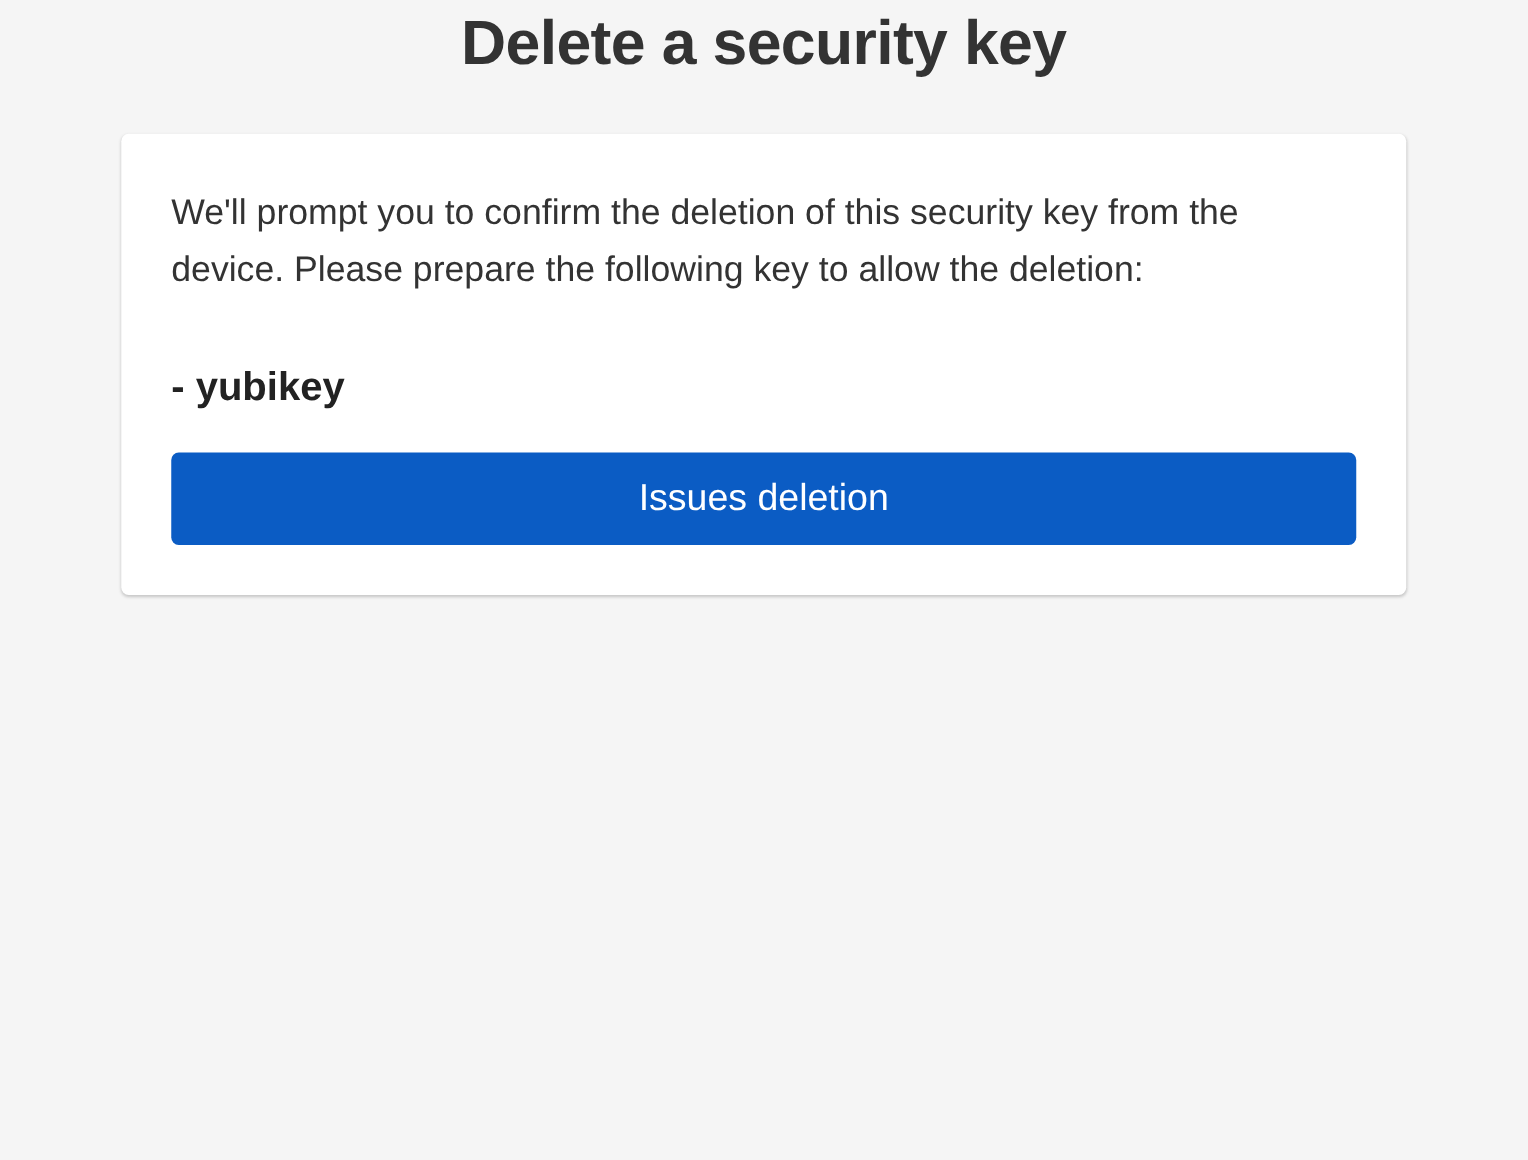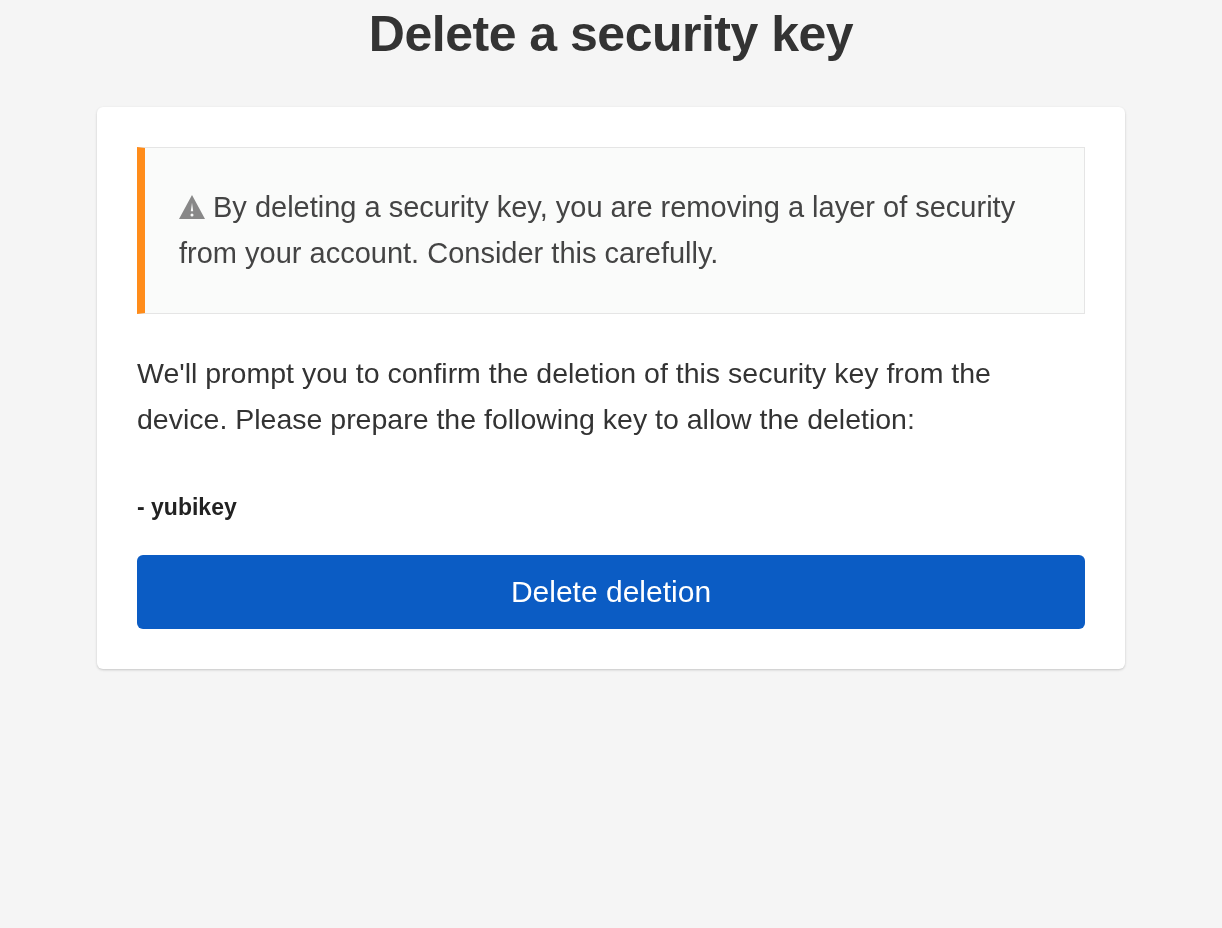--- a/index.html
+++ b/index.html
@@ -52,21 +52,21 @@
       margin-right: 8px;
       fill: #888;
     }
     .body-text {
       font-size: 28.5px;
       line-height: 1.62;
       color: #333;
       margin-bottom: 52px;
     }
     .key-name {
-      font-size: 23px;
+      font-size: 32px;
       font-weight: 700;
       color: #222;
       margin-bottom: 34px;
     }
     .issues-text {
       font-size: 28.5px;
       line-height: 1.62;
       color: #333;
       margin-bottom: 38px;
     }
@@ -91,29 +91,22 @@
     }
   </style>
 </head>
 <body>
 
 <div class="container">
   <h1 class="page-title">Delete a security key</h1>
 
   <div class="card">
 
-    <div class="warning-banner">
-      <p class="warning-text">
-        <svg class="warning-icon-svg" viewBox="0 0 24 22">
-          <path d="M12 0 L24 22 L0 22 Z M12 7 L10.9 15 L13.1 15 Z M12 17 A1.4 1.4 0 1 0 12 19.8 A1.4 1.4 0 1 0 12 17 Z"></path>
-        </svg><span>By deleting a security key, you are removing a layer of security from your account. Consider this carefully.</span>
-      </p>
-    </div>
 
     <p class="body-text">We'll prompt you to confirm the deletion of this security key from the device. Please prepare the following key to allow the deletion:</p>
 
     <p class="key-name"><span>- </span><span>yubikey</span></p>
 
 
-    <button class="confirm-button">Delete deletion</button>
+    <button class="confirm-button">Issues deletion</button>
 
   </div>
 </div>
 
 </body></html>

